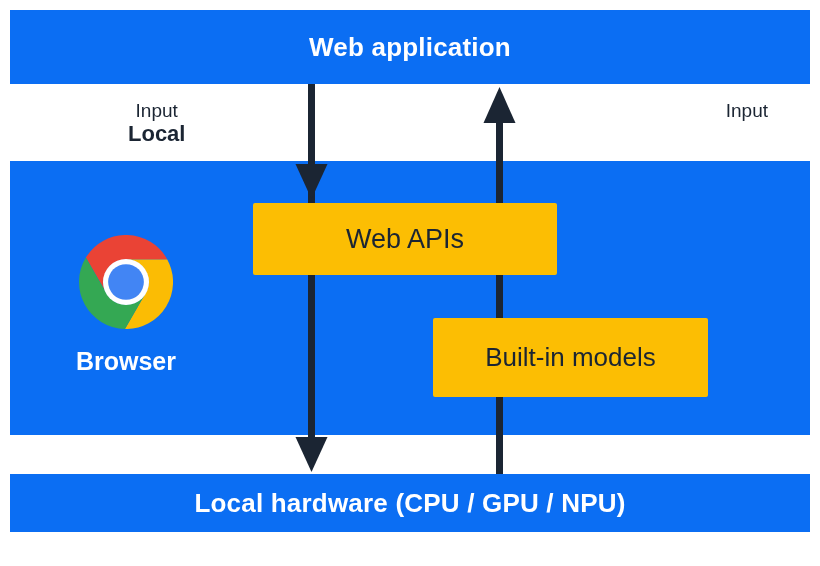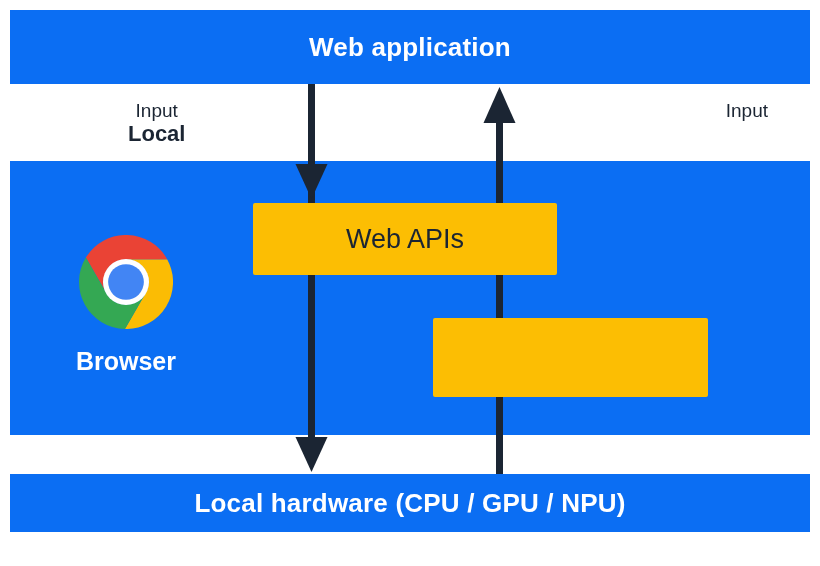--- a/index.html
+++ b/index.html
@@ -132,19 +132,20 @@
       <line x1="499.5" y1="474" x2="499.5" y2="118" stroke-width="7"></line>
       <path d="M483.5,123 L515.5,123 L499.5,87 Z" stroke="none"></path>
     </g>
   </svg>
 
   <div class="component-box box-web-apis">
     <span>Web APIs</span>
   </div>
 
   <div class="component-box box-builtin">
+    <span>Built-in models</span>
   </div>
 
   <div class="layer-bar bar-bottom">
     <span class="bar-label">Local hardware (CPU / GPU / NPU)</span>
   </div>
 
 </div>
 
 </body></html>

